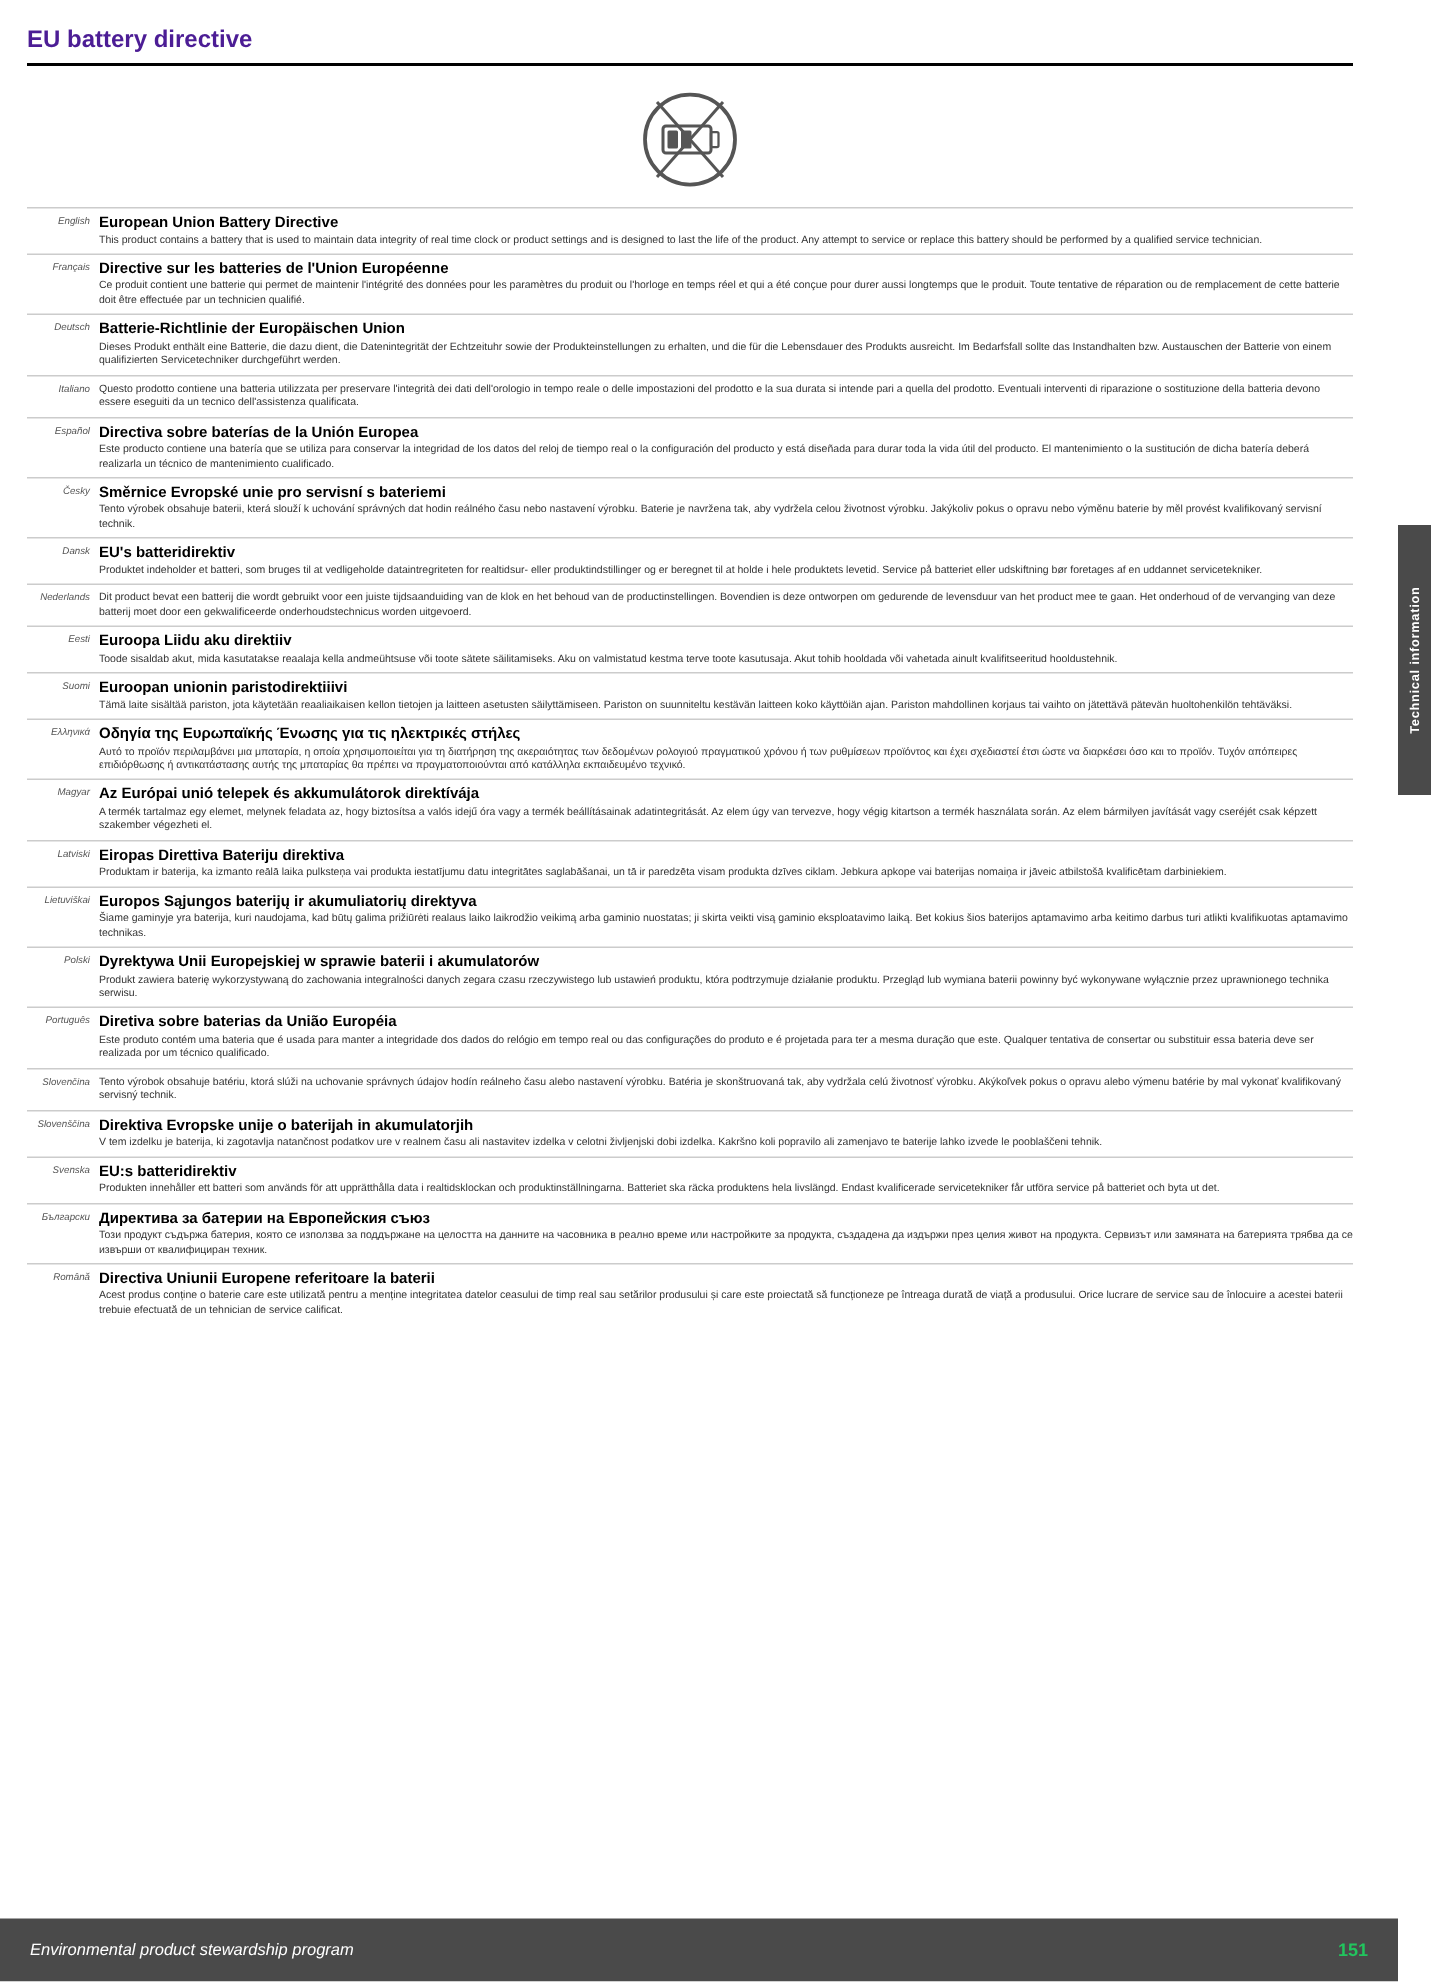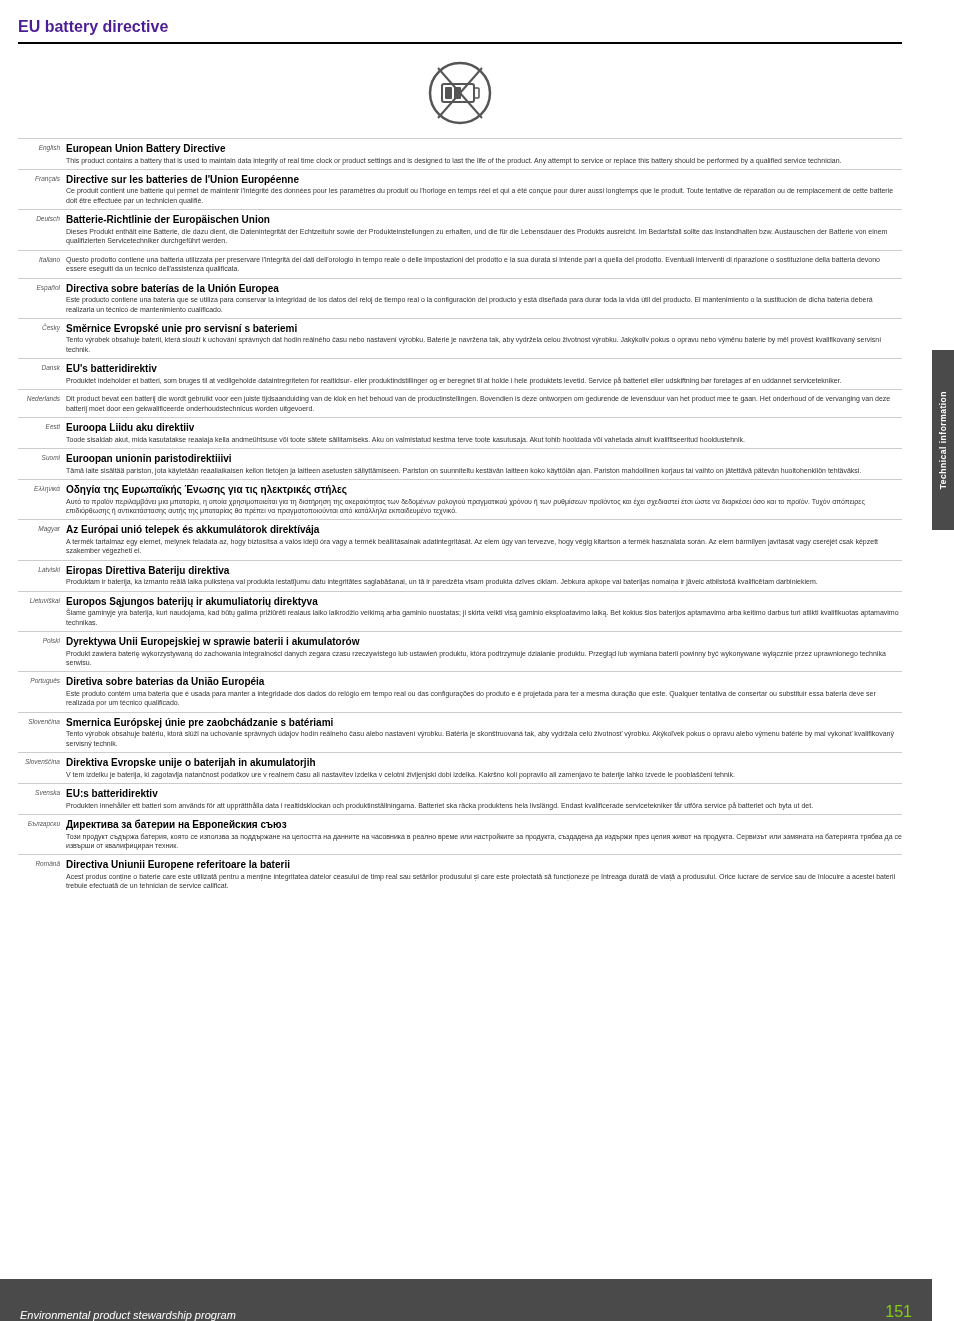--- a/index.html
+++ b/index.html
@@ -104,33 +104,33 @@
     }
     
     .page-footer {
       position: absolute;
       bottom: 0;
       left: 0;
       right: 22px;
       height: 42px;
       background: #4a4a4a;
       display: flex;
-      align-items: flex-end;
+      align-items: center;
       justify-content: space-between;
       padding: 0 20px;
     }
     .footer-program-text {
       color: #fff;
       font-size: 11px;
       font-style: italic;
     }
     .footer-page-num {
-      color: #84cc16;
-      font-size: 16px;
-      font-weight: normal;
+      color: #22c55e;
+      font-size: 12px;
+      font-weight: bold;
     }
   </style>
 </head>
 <body>
 
 <div class="page-container">
 
   <div class="tech-info-tab">
     <span>Technical information</span>
   </div>
@@ -265,21 +265,20 @@
         <div class="lang-section">
           <div class="lang-label">Português</div>
           <div class="lang-content">
             <div class="section-title">Diretiva sobre baterias da União Européia</div>
             <div class="section-body">Este produto contém uma bateria que é usada para manter a integridade dos dados do relógio em tempo real ou das configurações do produto e é projetada para ter a mesma duração que este. Qualquer tentativa de consertar ou substituir essa bateria deve ser realizada por um técnico qualificado.</div>
           </div>
         </div>
         <div class="lang-section">
           <div class="lang-label">Slovenčina</div>
           <div class="lang-content">
-            <div class="section-title">Smernica Európskej únie pre zaobchádzanie s batériami</div>
             <div class="section-body">Tento výrobok obsahuje batériu, ktorá slúži na uchovanie správnych údajov hodín reálneho času alebo nastavení výrobku. Batéria je skonštruovaná tak, aby vydržala celú životnosť výrobku. Akýkoľvek pokus o opravu alebo výmenu batérie by mal vykonať kvalifikovaný servisný technik.</div>
           </div>
         </div>
         <div class="lang-section">
           <div class="lang-label">Slovenščina</div>
           <div class="lang-content">
             <div class="section-title">Direktiva Evropske unije o baterijah in akumulatorjih</div>
             <div class="section-body">V tem izdelku je baterija, ki zagotavlja natančnost podatkov ure v realnem času ali nastavitev izdelka v celotni življenjski dobi izdelka. Kakršno koli popravilo ali zamenjavo te baterije lahko izvede le pooblaščeni tehnik.</div>
           </div>
         </div>

